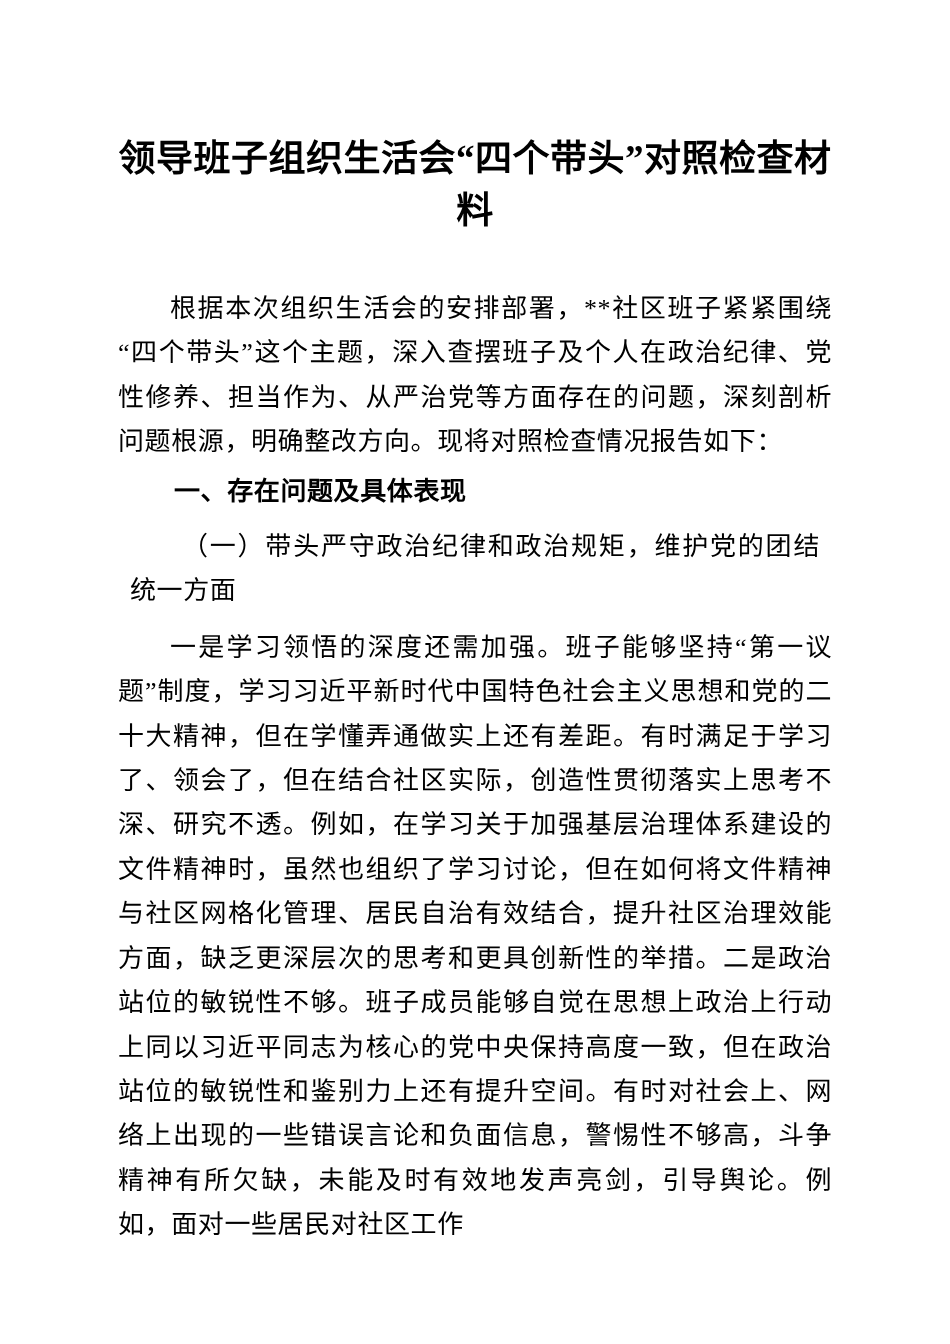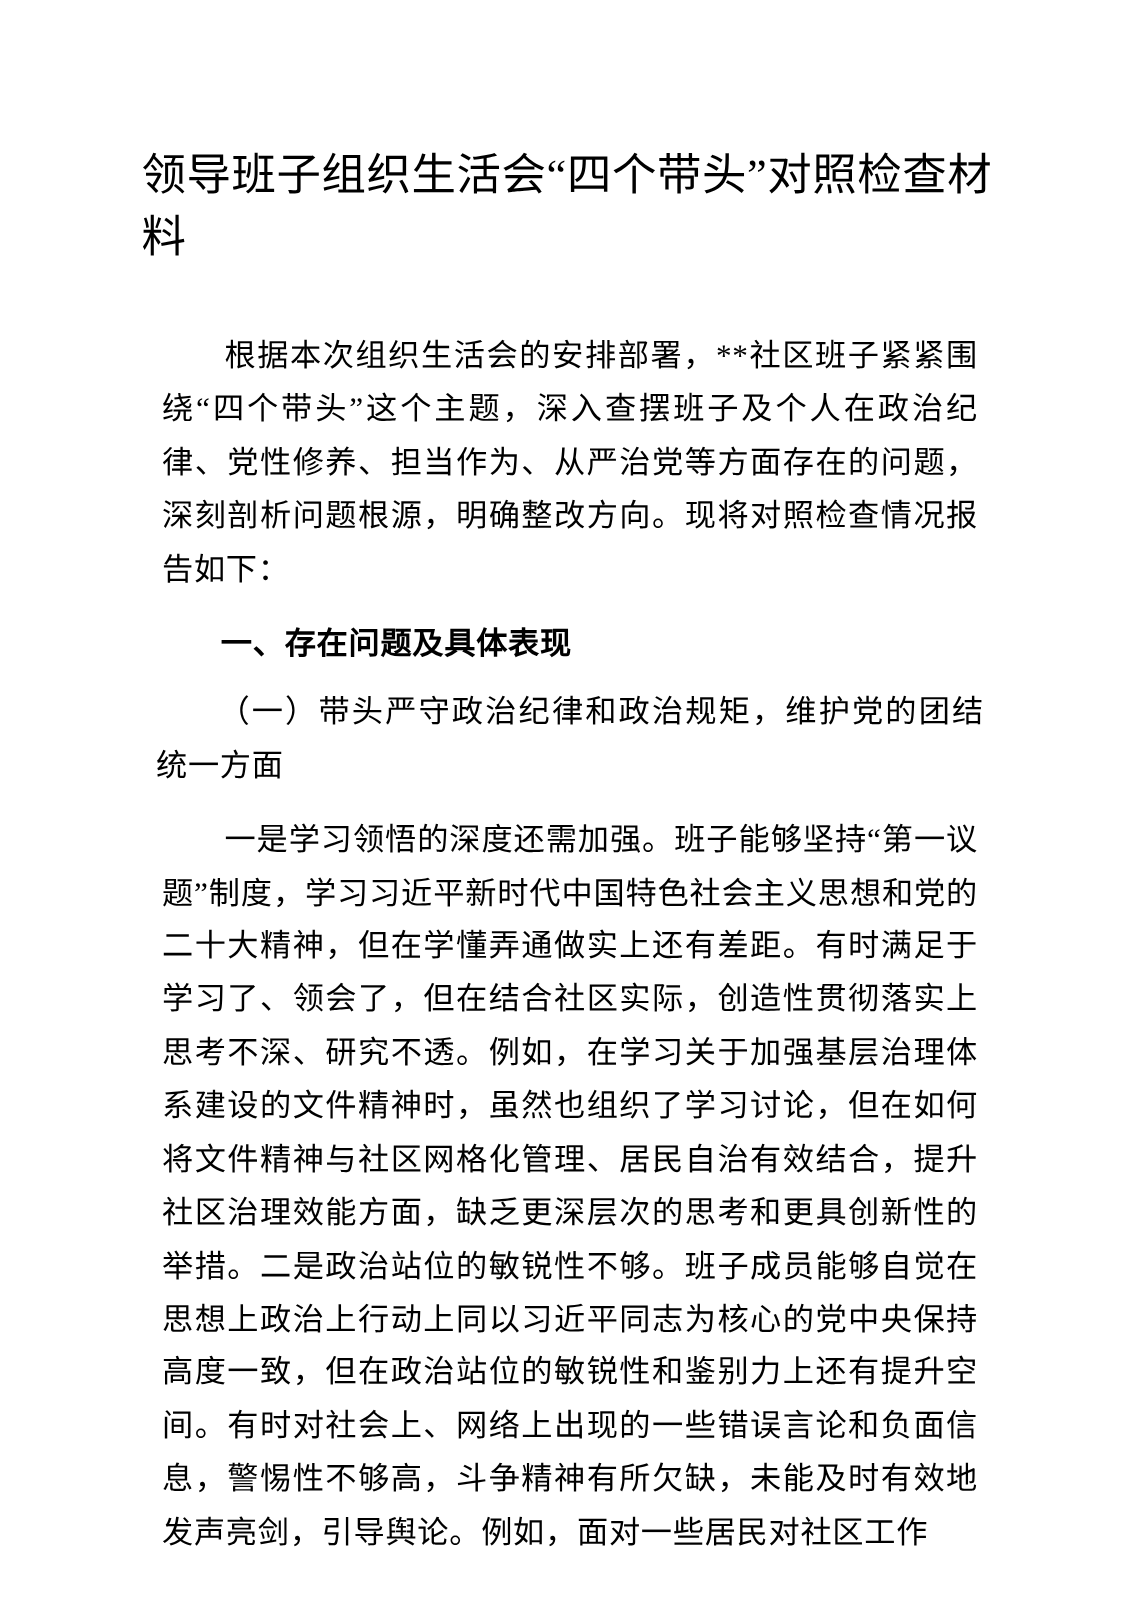--- a/index.html
+++ b/index.html
@@ -14,40 +14,41 @@
     color: #000000;
   }
   .page {
     box-sizing: border-box;
     width: 950px;
     height: 1344px;
     padding: 121px 118px 0 118px;
     background: #ffffff;
   }
   .doc-title {
-    margin: 0 0 50px 0;
+    margin: 12px 0 50px 0;
     font-family: "Liberation Serif", "DejaVu Serif", serif;
-    font-weight: normal;
+    font-weight: bold;
     font-size: 37px;
     line-height: 52px;
+    text-align: center;
     letter-spacing: 0.5px;
   }
   .para {
-    margin: 17px;
+    margin: 0;
     font-family: "Liberation Serif", "DejaVu Serif", serif;
     font-weight: normal;
     font-size: 26px;
     line-height: 44.4px;
     letter-spacing: 0.6px;
     text-align: justify;
     text-indent: 2em;
     word-break: break-all;
   }
   .heading-1 {
-    margin: 14px;
+    margin: 4px;
     font-family: "Liberation Sans", "DejaVu Sans", sans-serif;
     font-weight: bold;
     font-size: 26px;
     line-height: 44.4px;
     letter-spacing: 0.6px;
     text-indent: 2em;
   }
   .heading-2 {
     margin: 12px;
     font-family: "Liberation Serif", "DejaVu Serif", serif;

